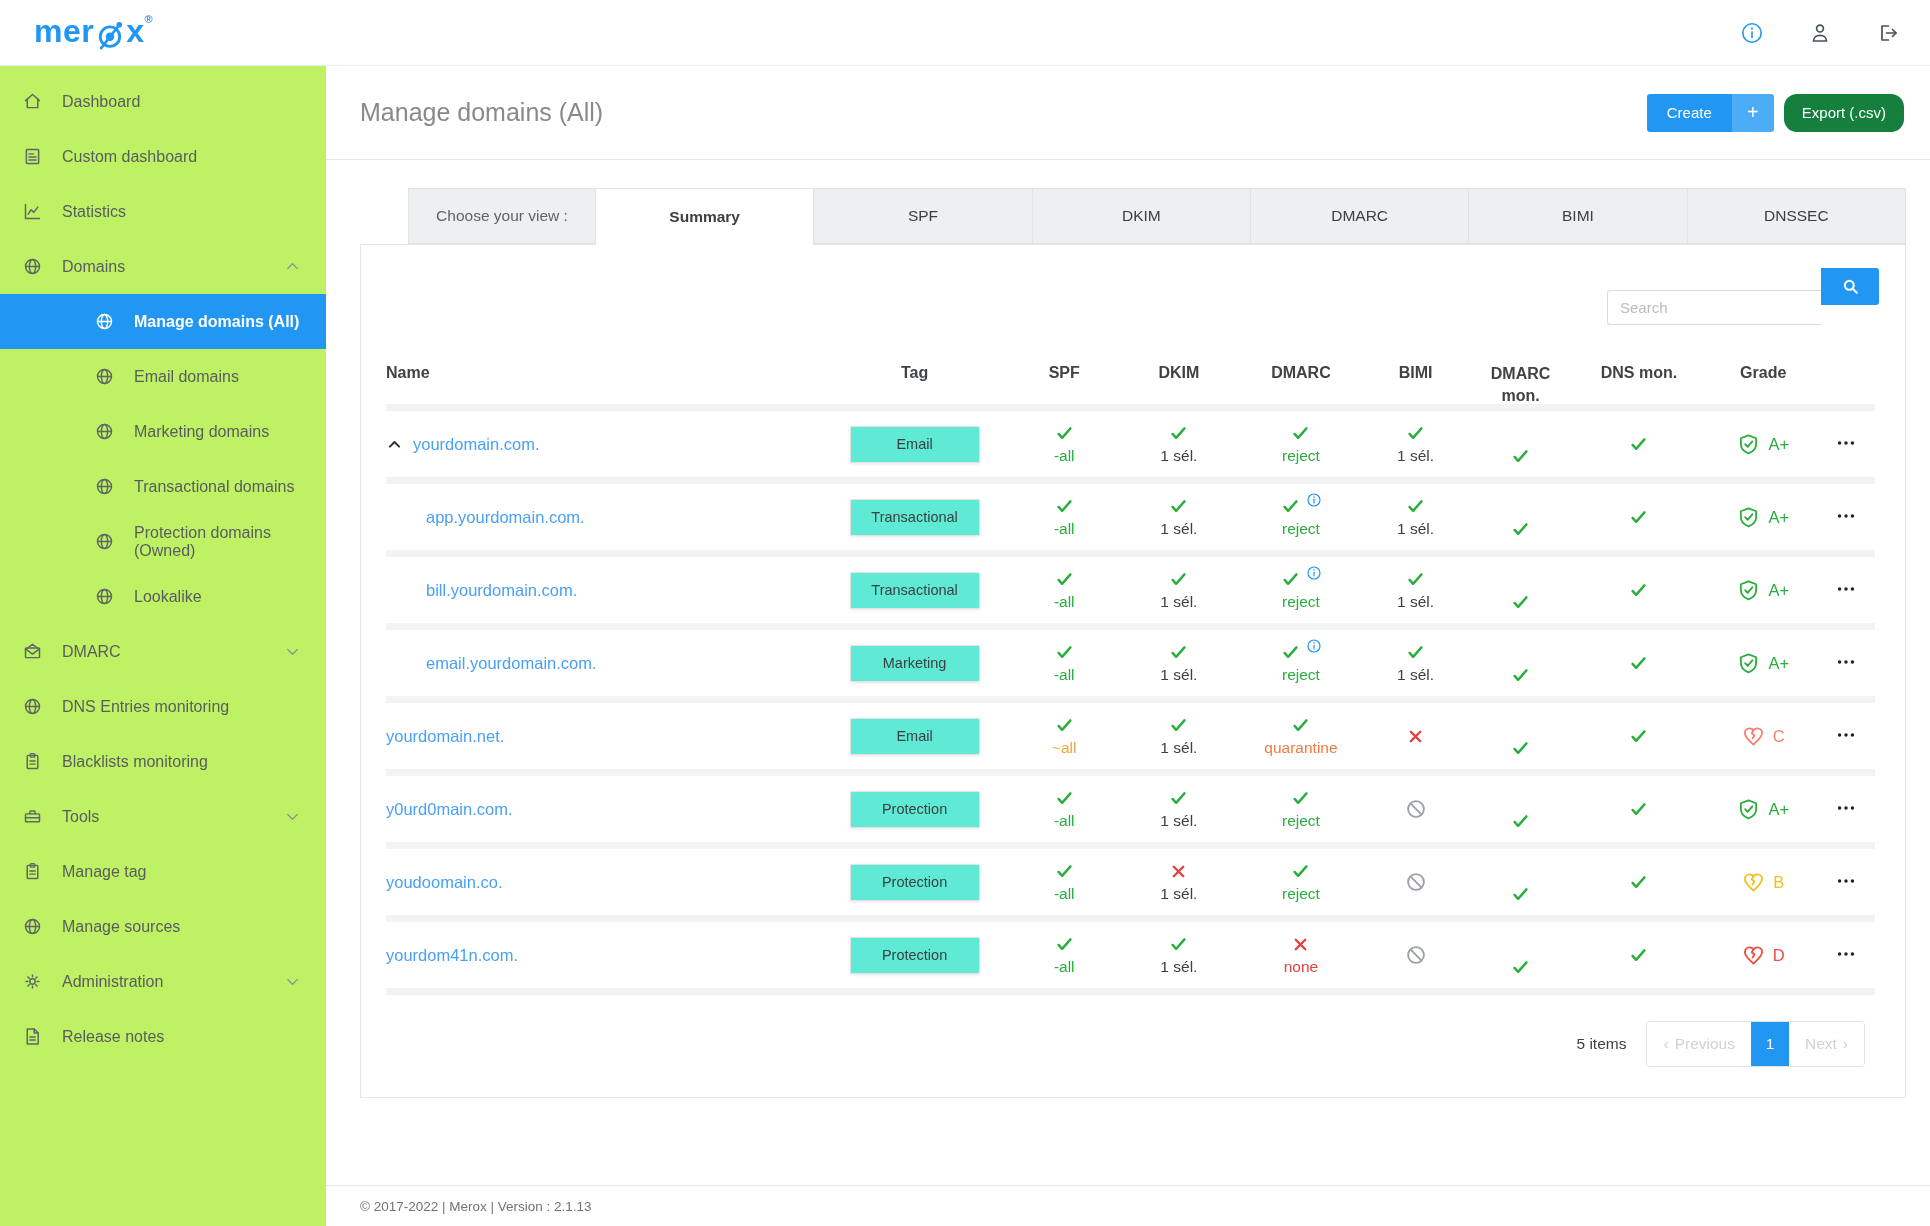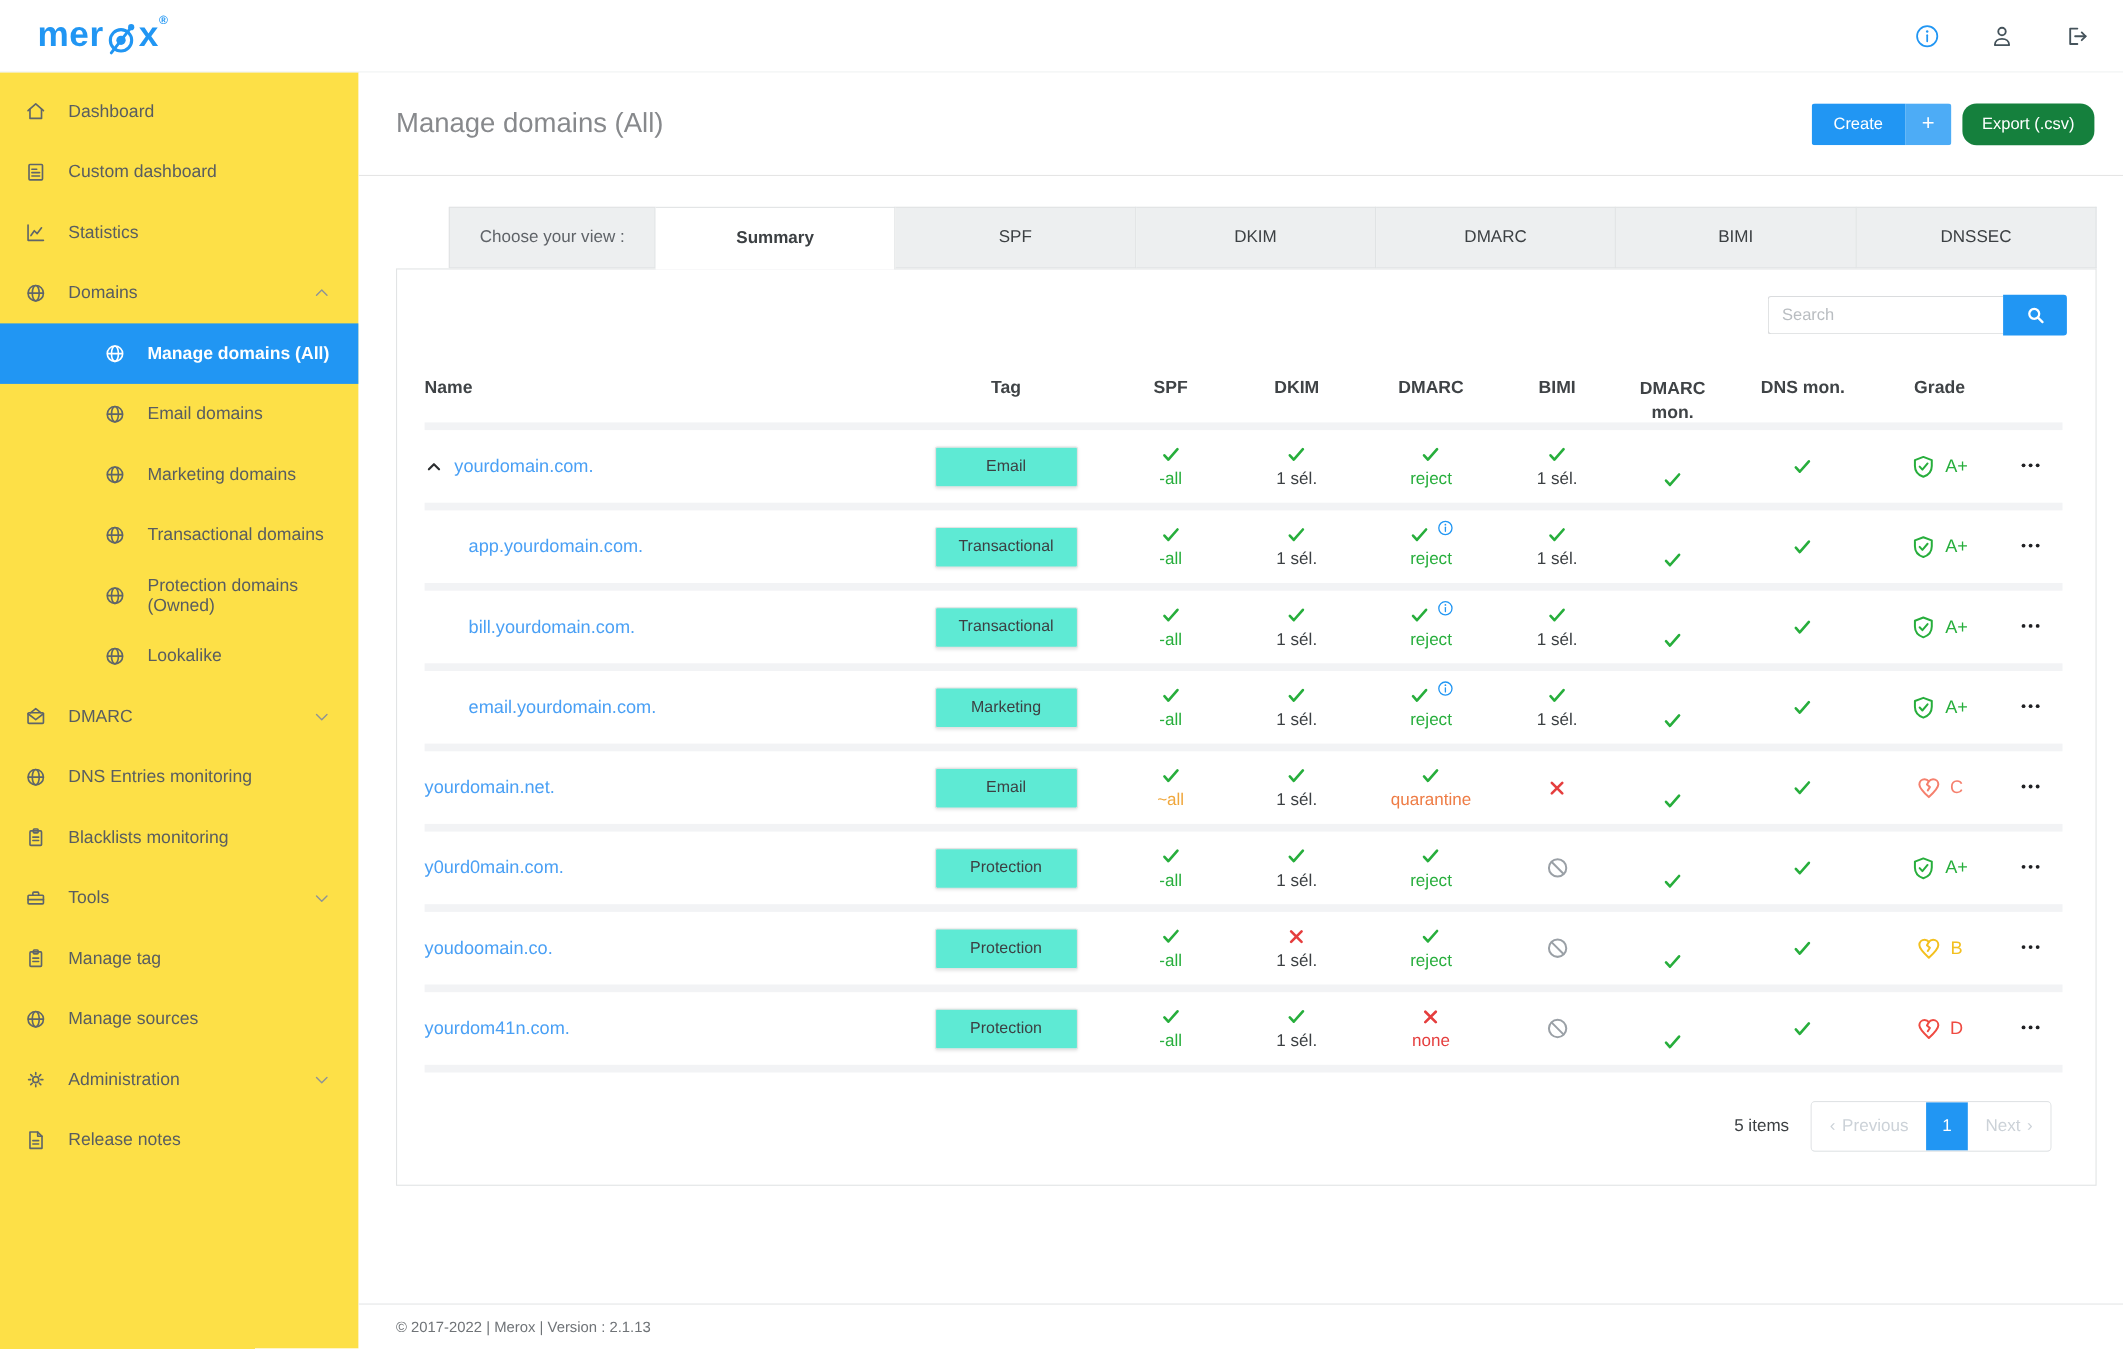--- a/index.html
+++ b/index.html
@@ -13,21 +13,21 @@
   .logo .ltxt { font-size:32px; font-weight:700; color:#2196f3; letter-spacing:.5px; line-height:40px; }
   .logo svg { margin:3px 1px 0 1px; }
   .logo sup { font-size:11px; color:#2196f3; font-weight:700; margin-top:2px; }
   .topbar-icons { display:flex; align-items:center; gap:44px; margin-right:30px; }
   .tb-icon { width:24px; height:24px; color:#45535b; cursor:pointer; }
   .tb-icon.blue { color:#2196f3; }
   .tb-icon svg { width:100%; height:100%; }
 
   
   .shell { display:flex; height:1160px; }
-  .sidebar { width:326px; background:#fde047; flex-shrink:0; padding-top:8px; }
+  .sidebar { width:326px; background:#bef264; flex-shrink:0; padding-top:8px; }
   .main { flex:1; display:flex; flex-direction:column; background:#fff; }
 
   
   .sb-item { height:55px; display:flex; align-items:center; padding-left:22px;
              color:#595d60; font-size:16px; cursor:pointer; }
   .sb-item.sub { padding-left:94px; }
   .sb-item.active { background:#2196f3; color:#fff; font-weight:600; }
   .sb-icon { width:21px; height:21px; margin-right:19px; flex-shrink:0; color:#5f6569; display:flex; }
   .sb-item.active .sb-icon { color:#fff; }
   .sb-icon svg { width:100%; height:100%; }
@@ -56,21 +56,21 @@
          display:flex; align-items:center; justify-content:center;
          font-size:15.5px; color:#3c4043; font-weight:500; cursor:pointer; }
   .tab.active { background:#fff; height:57px; margin-bottom:-1px; border-bottom:none;
                 position:relative; z-index:2; font-weight:600; }
 
   
   .card { margin:0 24px 0 34px; background:#fff; border:1px solid #e2e4e5; padding:24px 0 30px 0; }
   .search-row { display:flex; justify-content:flex-end; padding-right:26px; }
   .search-input { width:214px; height:35px; border:1px solid #dadcde; border-right:none;
                   border-radius:3px 0 0 3px; padding:0 12px; font-size:15px; color:#3c4043;
-                  font-family:"Liberation Sans", sans-serif; outline:none; }
+                  font-family:"Liberation Sans", sans-serif; outline:none;margin-top:21px; }
   .search-input::placeholder { color:#b9bdc1; }
   .search-btn { width:58px; height:37px; margin-top:-1px; background:#2196f3; border:none;
                 border-radius:0 3px 3px 0; cursor:pointer; display:flex; align-items:center;
                 justify-content:center; }
   .search-btn svg { width:19px; height:19px; color:#fff; }
 
   
   .table { margin:16px 30px 0 25px; }
   .thead { display:flex; align-items:center; height:70px; border-bottom:7px solid #f2f3f5; }
   .th { font-size:16px; font-weight:700; color:#3f4346; display:flex; justify-content:center;

